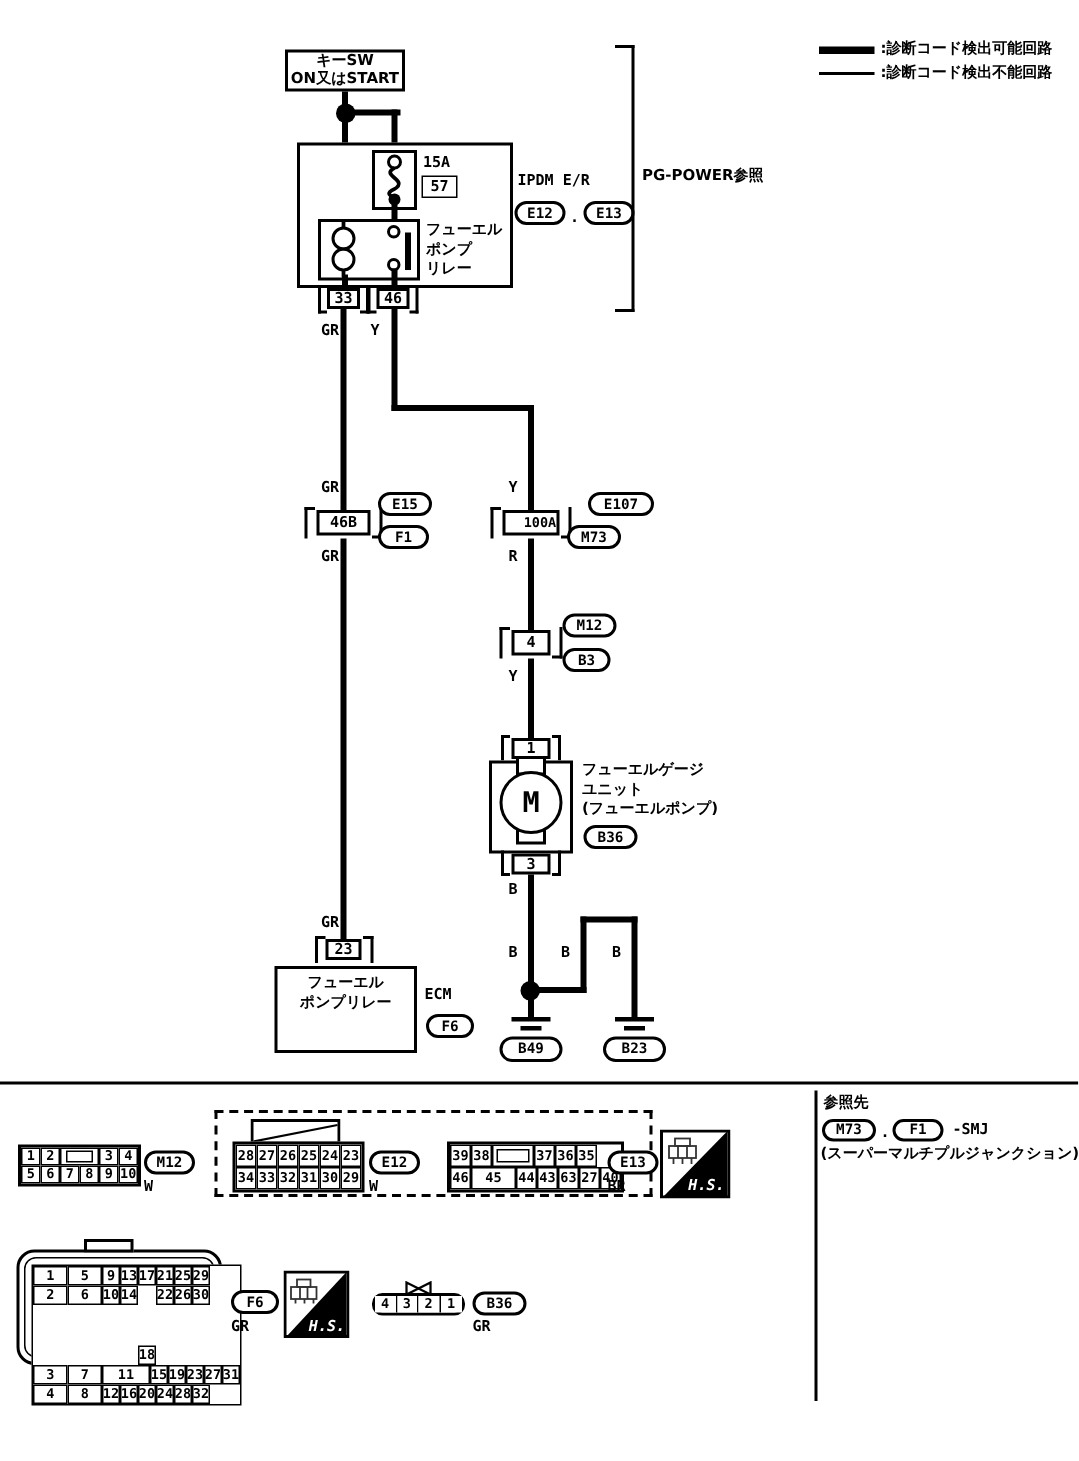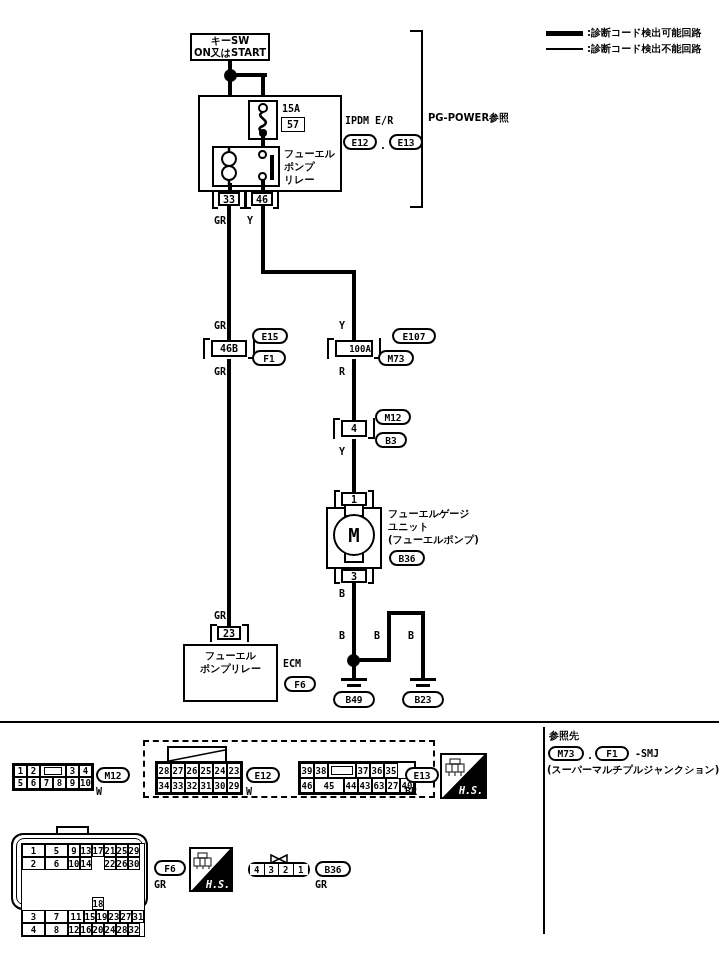--- a/index.html
+++ b/index.html
@@ -296,21 +296,21 @@
       <div class="cell" style="width:12px;height:13px;">10</div>
       <div class="cell" style="width:12px;height:13px;">14</div>
       <div class="cell" style="width:12px;height:13px;margin-top:40px;">18</div>
       <div class="cell" style="width:12px;height:13px;">22</div>
       <div class="cell" style="width:12px;height:13px;">26</div>
       <div class="cell" style="width:12px;height:13px;">30</div>
     </div>
     <div class="prow">
       <div class="cell" style="width:23px;height:13px;">3</div>
       <div class="cell" style="width:23px;height:13px;">7</div>
-      <div class="cell" style="width:16px;height:13px;">11</div>
+      <div class="cell" style="width:32px;height:13px;">11</div>
       <div class="cell" style="width:12px;height:13px;">15</div>
       <div class="cell" style="width:12px;height:13px;">19</div>
       <div class="cell" style="width:12px;height:13px;">23</div>
       <div class="cell" style="width:12px;height:13px;">27</div>
       <div class="cell" style="width:12px;height:13px;">31</div>
     </div>
     <div class="prow">
       <div class="cell" style="width:23px;height:13px;">4</div>
       <div class="cell" style="width:23px;height:13px;">8</div>
       <div class="cell" style="width:12px;height:13px;">12</div>

